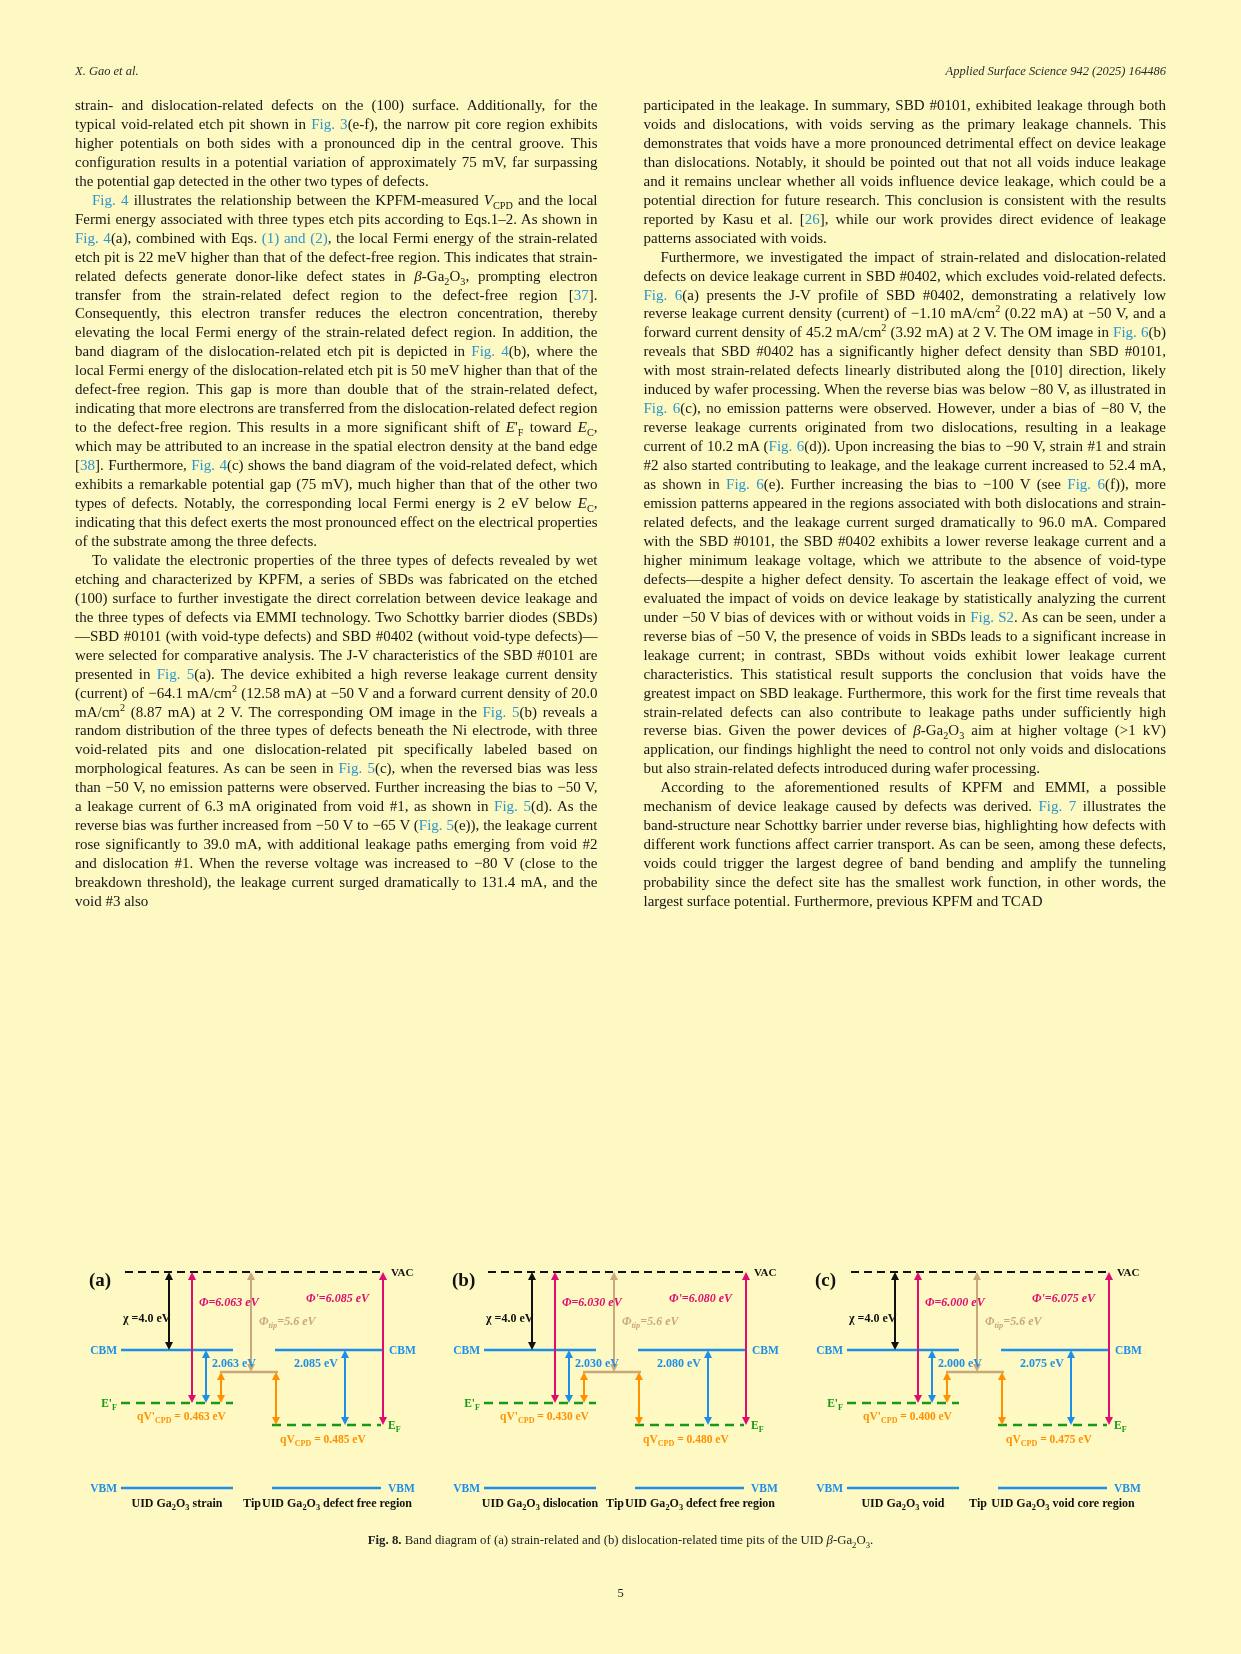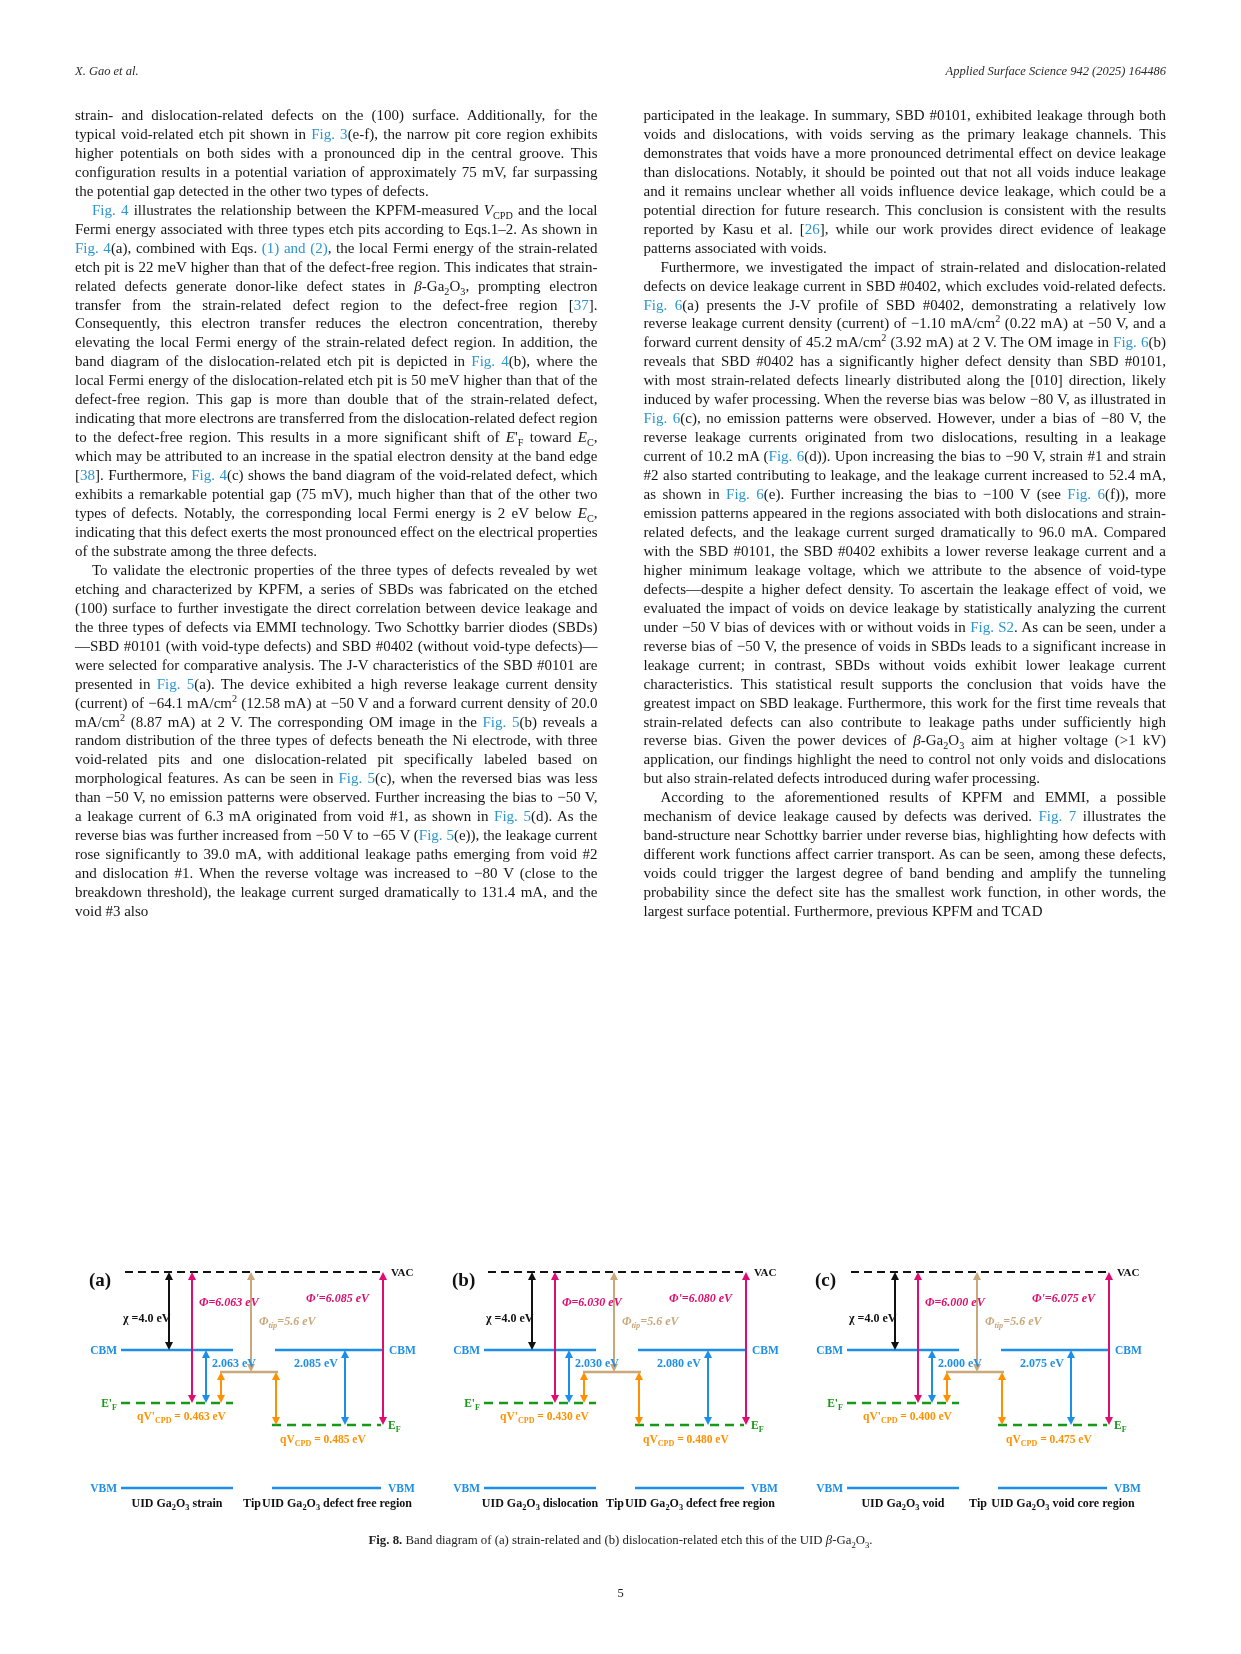--- a/index.html
+++ b/index.html
@@ -1,20 +1,20 @@
 <!DOCTYPE html>
 <html lang="en"><head>
 <meta charset="utf-8">
 <style>
   html,body{margin:0;padding:0;background:#888;}
-  .page{position:relative;width:1241px;height:1654px;background:#ffffff;margin:0 auto;
+  .page{position:relative;width:1241px;height:1654px;background:#fef9c3;margin:0 auto;
         font-family:"Liberation Serif",serif;color:#161616;overflow:hidden;}
   .header{position:absolute;top:64px;left:75px;width:1091px;display:flex;
           justify-content:space-between;font-style:italic;font-size:12.5px;color:#2b2b2b;}
-  .columns{position:absolute;top:106px;left:75px;width:1091px;display:flex;gap:46px;}
+  .columns{position:absolute;top:96px;left:75px;width:1091px;display:flex;gap:46px;}
   .column{width:524px;font-size:15px;line-height:18.95px;text-align:justify;
           text-justify:inter-word;hyphens:auto;}
   .para{margin:0;}
   .para.indent{text-indent:17px;}
   .ref{color:#2b96ce;cursor:pointer;}
   .column sub,.column sup,.caption sub{font-size:68%;line-height:0;}
   .it{font-style:italic;}
   .bd{font-weight:bold;}
   .figure{position:absolute;top:1256px;left:75px;width:1091px;display:flex;}
   .figure svg{display:block;}
@@ -199,16 +199,16 @@
         <text x="137" y="111" fill="#1e8fe8" font-size="12" font-weight="bold" text-anchor="start" font-family="&quot;Liberation Serif&quot;,serif"><tspan>2.000 eV</tspan></text>
         <text x="263" y="111" fill="#1e8fe8" font-size="12" font-weight="bold" text-anchor="end" font-family="&quot;Liberation Serif&quot;,serif"><tspan>2.075 eV</tspan></text>
         <text x="62" y="164" fill="#ff9100" font-size="11.5" font-weight="bold" text-anchor="start" font-family="&quot;Liberation Serif&quot;,serif"><tspan>qV'</tspan><tspan dy="3" font-size="70%">CPD</tspan><tspan dy="-3"> = 0.400 eV</tspan></text>
         <text x="205" y="187" fill="#ff9100" font-size="11.5" font-weight="bold" text-anchor="start" font-family="&quot;Liberation Serif&quot;,serif"><tspan>qV</tspan><tspan dy="3" font-size="70%">CPD</tspan><tspan dy="-3"> = 0.475 eV</tspan></text>
         <text x="102" y="251" fill="#111111" font-size="12" font-weight="bold" text-anchor="middle" font-family="&quot;Liberation Serif&quot;,serif"><tspan>UID Ga</tspan><tspan dy="3" font-size="70%">2</tspan><tspan dy="-3">O</tspan><tspan dy="3" font-size="70%">3</tspan><tspan dy="-3"> void</tspan></text>
         <text x="177" y="251" fill="#111111" font-size="12" font-weight="bold" text-anchor="middle" font-family="&quot;Liberation Serif&quot;,serif"><tspan>Tip</tspan></text>
         <text x="262" y="251" fill="#111111" font-size="12" font-weight="bold" text-anchor="middle" font-family="&quot;Liberation Serif&quot;,serif"><tspan>UID Ga</tspan><tspan dy="3" font-size="70%">2</tspan><tspan dy="-3">O</tspan><tspan dy="3" font-size="70%">3</tspan><tspan dy="-3"> void core region</tspan></text>
       </svg>
     </div>
 
-  <div class="caption"><span class="bd">Fig. 8.</span><span> Band diagram of (a) strain-related and (b) dislocation-related etch this of the UID </span><span class="it">β</span><span>-Ga</span><sub>2</sub><span>O</span><sub>3</sub><span>.</span></div>
+  <div class="caption"><span class="bd">Fig. 8.</span><span> Band diagram of (a) strain-related and (b) dislocation-related time pits of the UID </span><span class="it">β</span><span>-Ga</span><sub>2</sub><span>O</span><sub>3</sub><span>.</span></div>
 
   <div class="pagenum">5</div>
 </div>
 
 </body></html>

